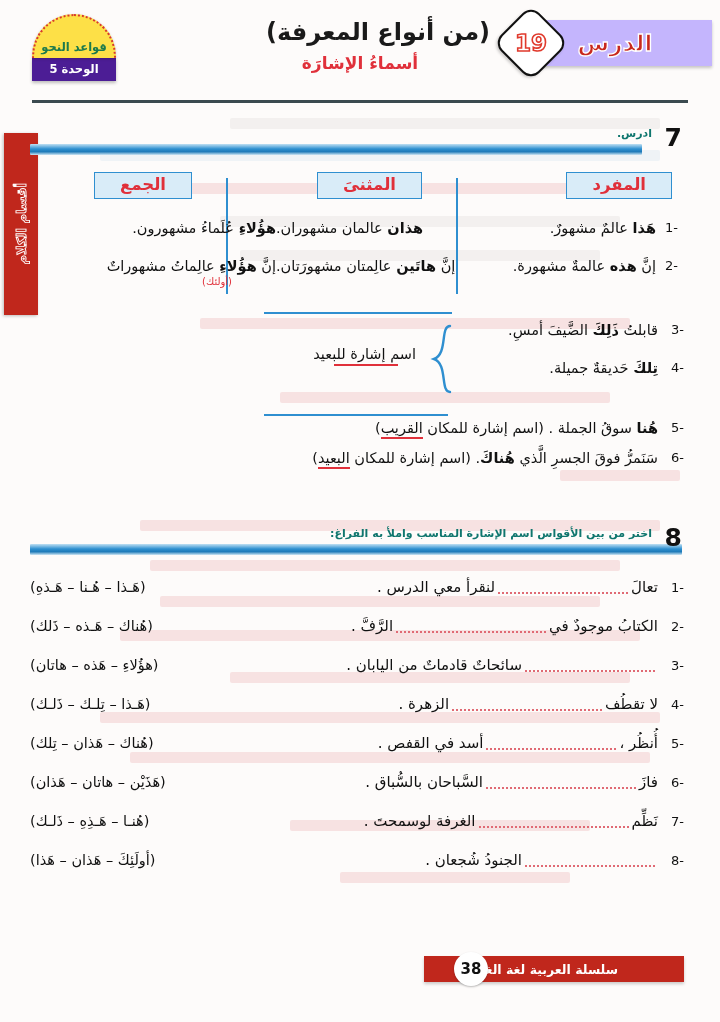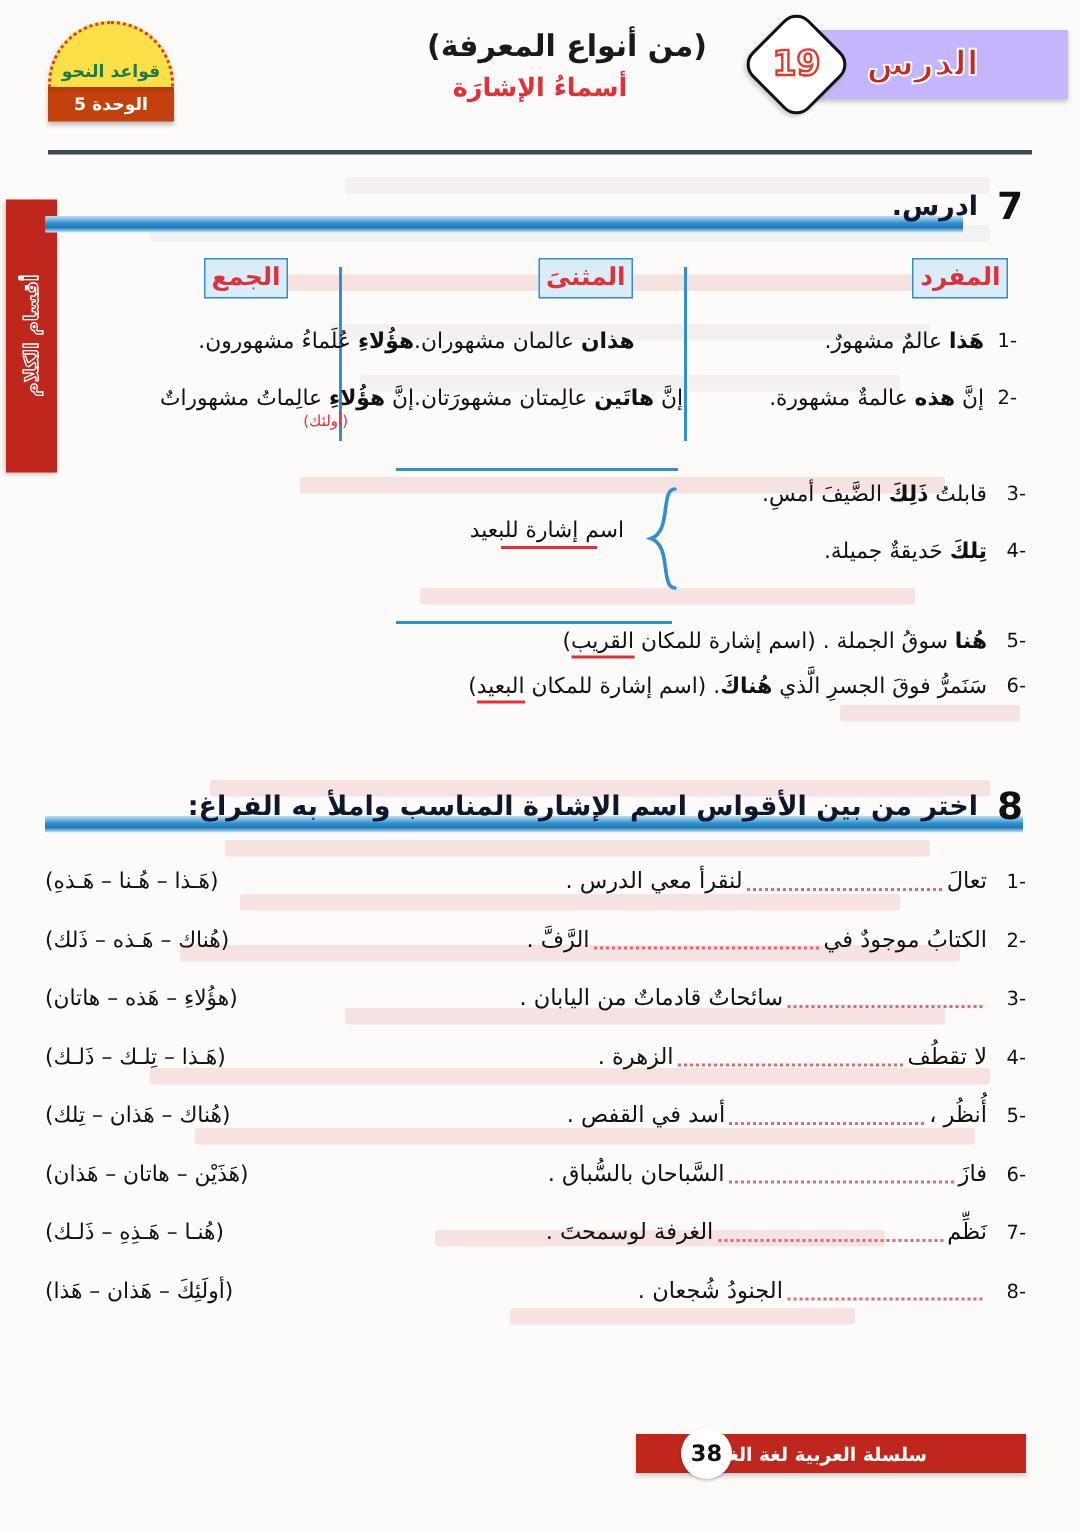--- a/index.html
+++ b/index.html
@@ -64,36 +64,36 @@
     padding-bottom: 4px;
     box-shadow: 0 1px 3px rgba(0,0,0,.18);
   }
   .unit-dome-label {
     font-size: 11.5px;
     font-weight: bold;
     color: #1d7a4c;
     white-space: nowrap;
   }
   .unit-strip {
-    background: #c2410c;
+    background: #4c1d95;
     color: #ffffff;
     font-size: 11.5px;
     font-weight: bold;
     padding: 4px 0 5px;
     box-shadow: 0 2px 3px rgba(0,0,0,.25);
   }
 
   .title-block {
     position: absolute;
     top: 18px;
     left: 0; right: 0;
     text-align: center;
   }
   .title-main {
-    font-size: 20px;
+    font-size: 24px;
     font-weight: bold;
     color: #1a1a1a;
     letter-spacing: .3px;
     padding-left: 36px;
   }
   .title-sub {
     margin-top: 7px;
     font-size: 17px;
     font-weight: bold;
     color: #e0303a;
@@ -196,23 +196,23 @@
   .ex-num {
     position: absolute;
     right: 0; top: -2px;
     font-size: 25px;
     font-weight: bold;
     color: #111111;
   }
   .ex-text {
     position: absolute;
     right: 30px; top: 2px;
-    font-size: 18px;
-    font-weight: bold;
-    color: #0f172a;
+    font-size: 11px;
+    font-weight: bold;
+    color: #0f766e;
     white-space: nowrap;
   }
 
   
   .tbl {
     position: absolute;
     top: 172px;
     left: 36px;
     right: 36px;
     height: 122px;
@@ -225,21 +225,21 @@
     background: #2f8fd0;
   }
   .col-div.d1 { right: 226px; }
   .col-div.d2 { right: 456px; }
 
   .col-head {
     position: absolute;
     top: 0;
     background: #d9ecf8;
     border: 1.6px solid #2f8fd0;
-    padding: 2px 4px 4px;
+    padding: 2px 25px 4px;
     font-size: 16.5px;
     font-weight: bold;
     color: #e0303a;
   }
   .ch1 { right: 12px; }
   .ch2 { right: 262px; }
   .ch3 { right: 492px; }
 
   .tbl-rows {
     position: absolute;

